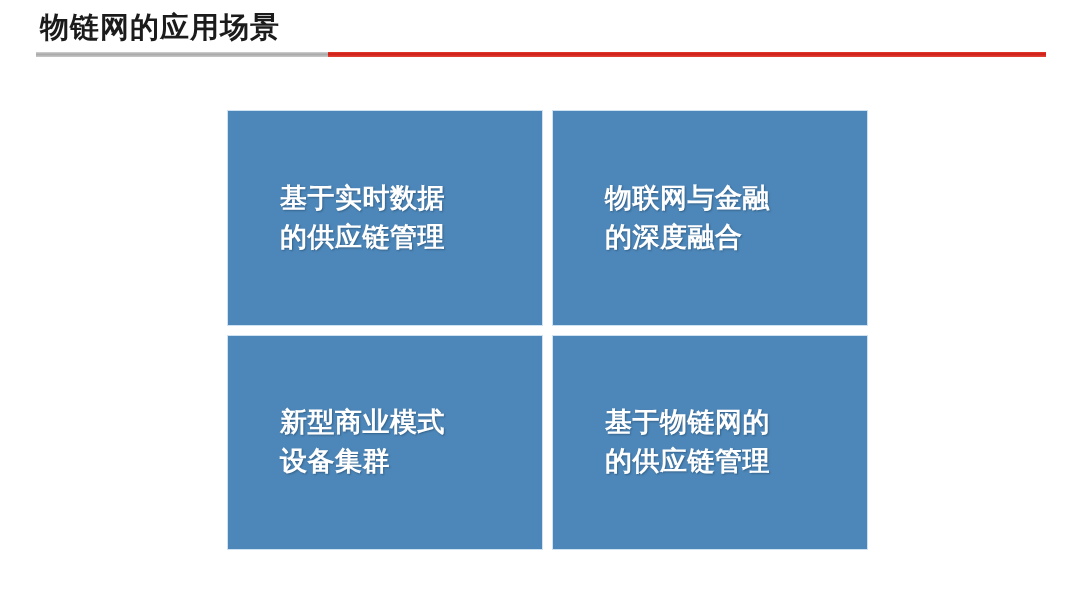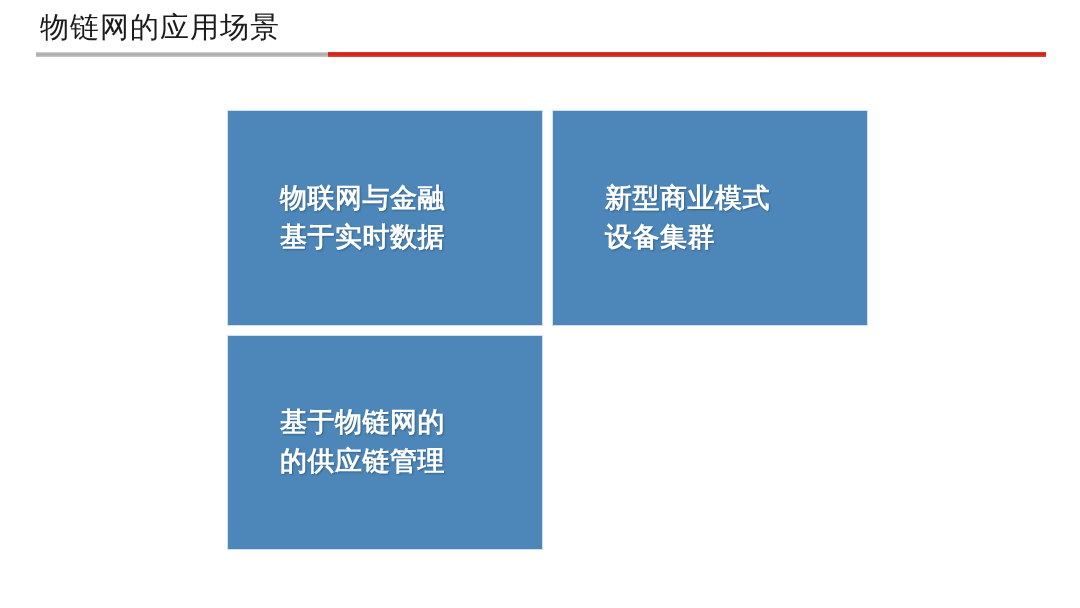--- a/index.html
+++ b/index.html
@@ -24,21 +24,21 @@
   
   .slide-title {
     position: absolute;
     left: 40px;
     top: 8px;
     font-size: 29px;
     line-height: 38px;
     color: #1b1b1b;
     letter-spacing: 1px;
     white-space: nowrap;
-    font-weight: 400;
+    font-weight: 700;
   }
 
   .title-rule {
     position: absolute;
     left: 36px;
     top: 52px;
     width: 1010px;
     height: 5px;
     display: flex;
   }
@@ -102,24 +102,28 @@
 
   <div class="slide-title">物链网的应用场景</div>
 
   <div class="title-rule">
     <div class="title-rule-gray"></div>
     <div class="title-rule-red"></div>
   </div>
 
   <div class="card-grid">
 
+    <div class="card">
+      <div class="card-text">基于实时数据
+的供应链管理</div>
+    </div>
 
     <div class="card">
       <div class="card-text">物联网与金融
-基于实时数据</div>
+的深度融合</div>
     </div>
 
     <div class="card">
       <div class="card-text">新型商业模式
 设备集群</div>
     </div>
 
     <div class="card">
       <div class="card-text">基于物链网的
 的供应链管理</div>

